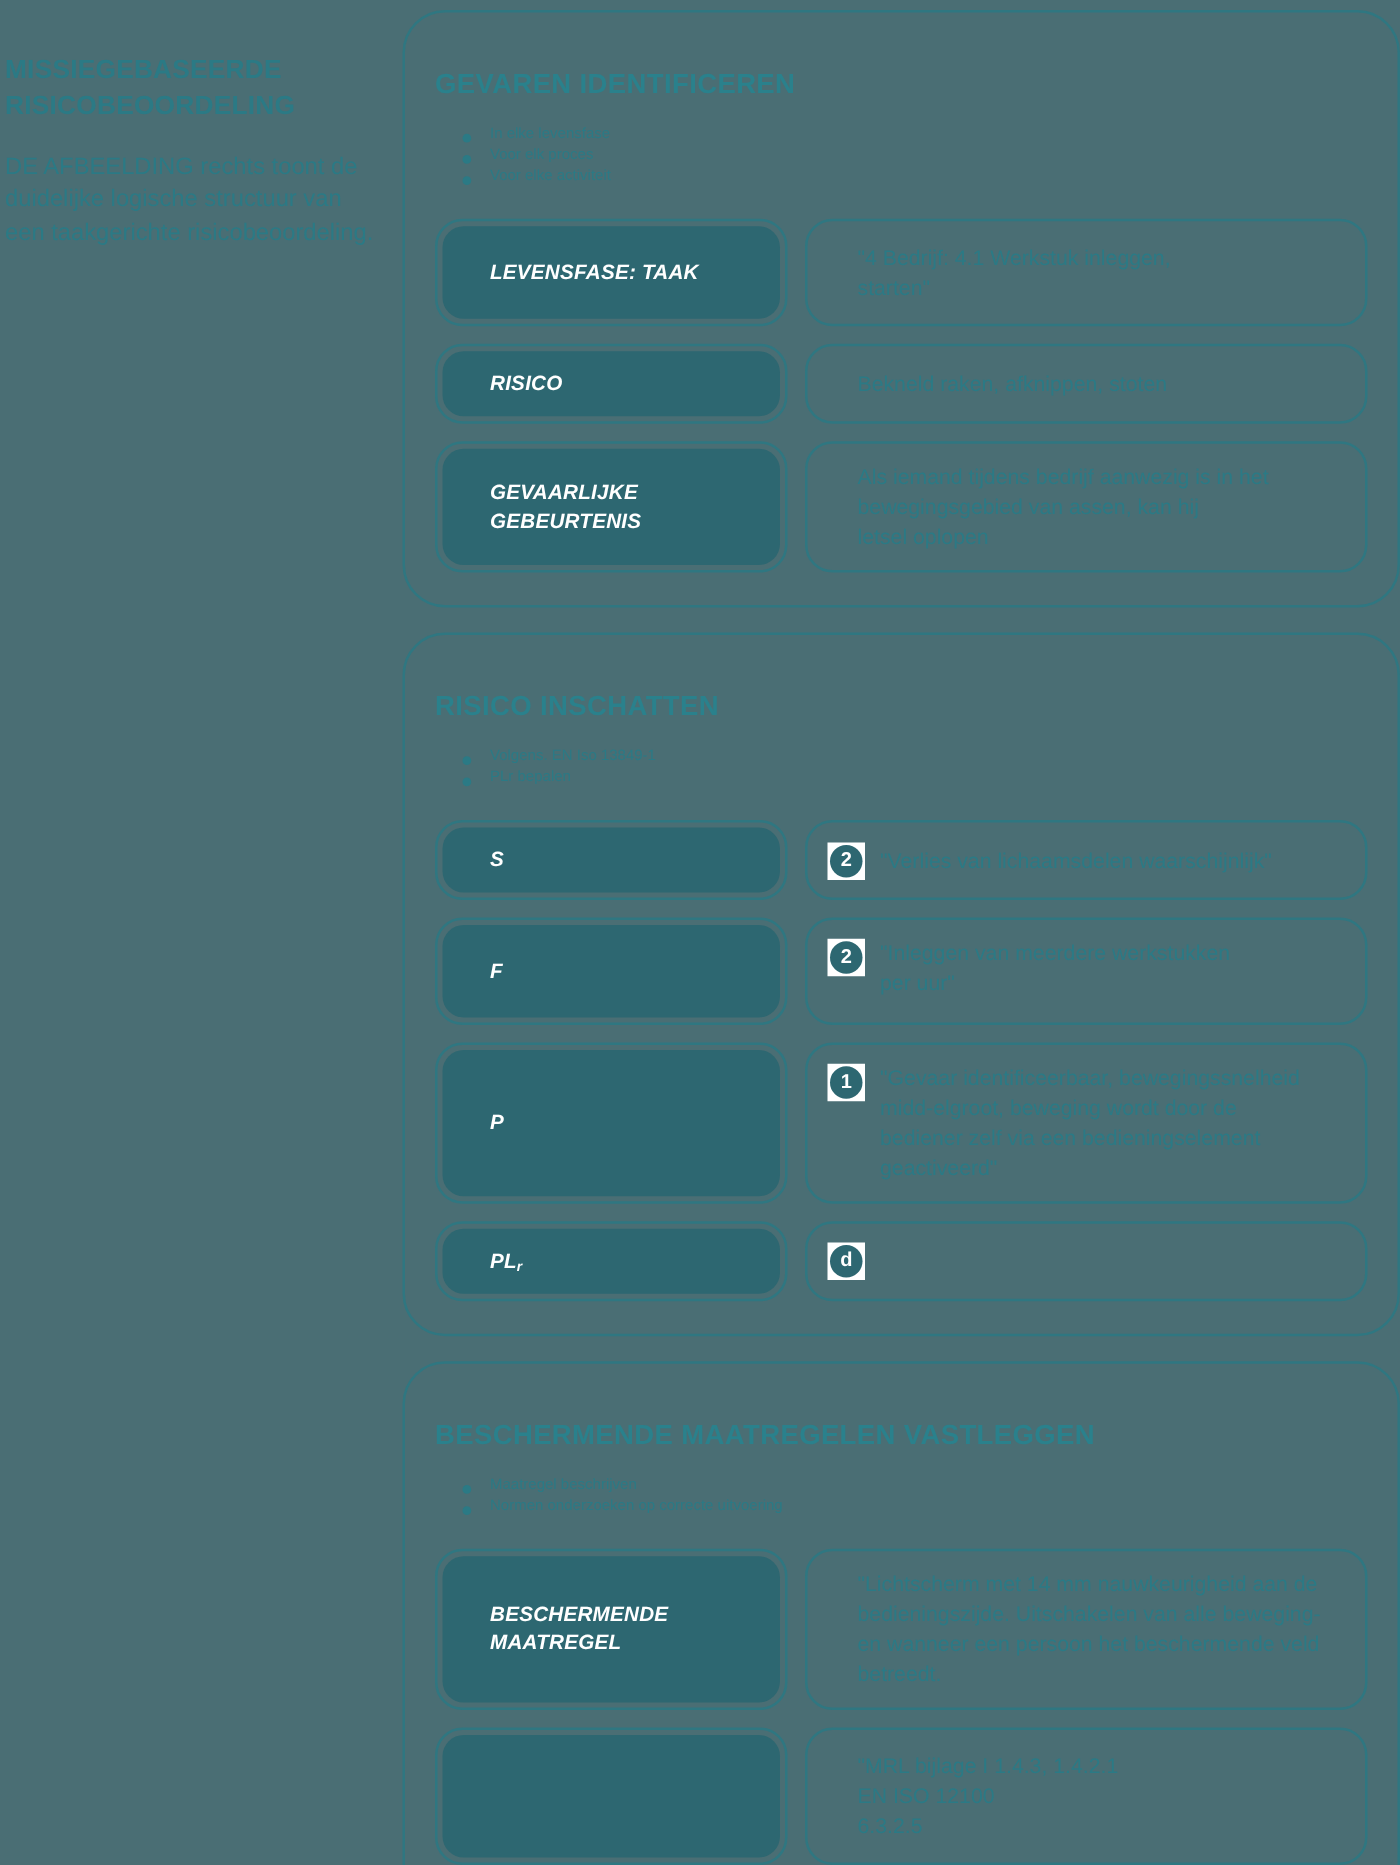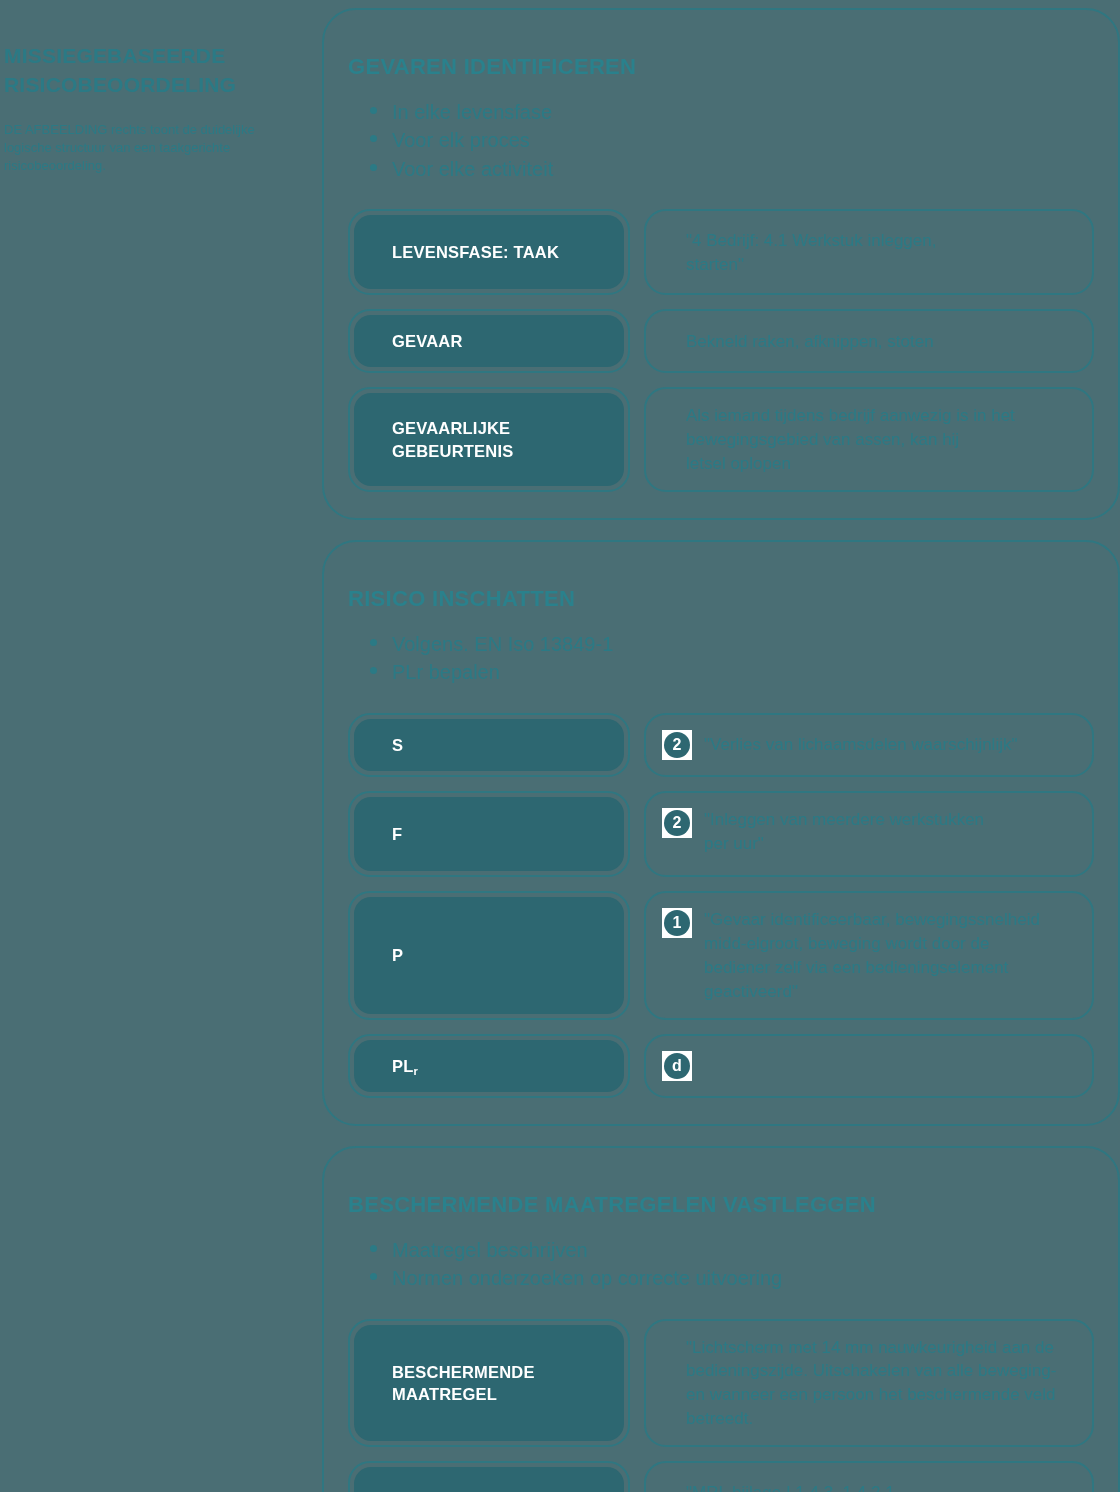--- a/index.html
+++ b/index.html
@@ -35,21 +35,21 @@
   }
   .intro-title{
     font-size:21px;
     font-weight:bold;
     line-height:1.38;
     letter-spacing:.2px;
     color:#2b7a85;
     text-transform:uppercase;
   }
   .intro-para{
-    font-size:13px;
+    font-size:19px;
     line-height:1.39;
     color:#2b7a85;
     margin-top:21px;
   }
 
   
   .cards{
     position:absolute;
     left:322px;top:0;
     width:798px;
@@ -77,21 +77,21 @@
     margin-bottom:18px;
     padding-left:0px;
   }
   .bullets{
     list-style:none;
     margin:0 0 26px 0;
     padding-left:22px;
   }
   .bullets li{
     position:relative;
-    font-size:20px;
+    font-size:12px;
     line-height:1.42;
     color:var(--text-teal);
     padding-left:22px;
   }
   .bullets li::before{
     content:"";
     position:absolute;
     left:0;top:9px;
     width:7px;height:7px;
     border-radius:50%;
@@ -106,20 +106,21 @@
     margin-bottom:14px;
   }
   .row:last-child{margin-bottom:0;}
 
   
   .label-cell{
     flex:0 0 282px;
     border:2.5px solid var(--fill-border);
     border-radius:22px;
     padding:4px;
+    font-style:italic;
   }
   .label-inner{
     height:100%;
     min-height:52px;
     background:var(--fill);
     border-radius:17px;
     display:flex;
     align-items:center;
     padding:10px 18px 10px 38px;
   }
@@ -220,21 +221,21 @@
         </div>
         <div class="value-cell centered">
           <span class="value-text indent">"4 Bedrijf: 4.1 Werkstuk inleggen,
 starten"</span>
         </div>
       </div>
 
       <div class="row">
         <div class="label-cell">
           <div class="label-inner">
-            <span class="label-text">GEVAAR</span>
+            <span class="label-text">RISICO</span>
           </div>
         </div>
         <div class="value-cell centered">
           <span class="value-text indent">Bekneld raken, afknippen, stoten</span>
         </div>
       </div>
 
       <div class="row h-tall">
         <div class="label-cell">
           <div class="label-inner">

